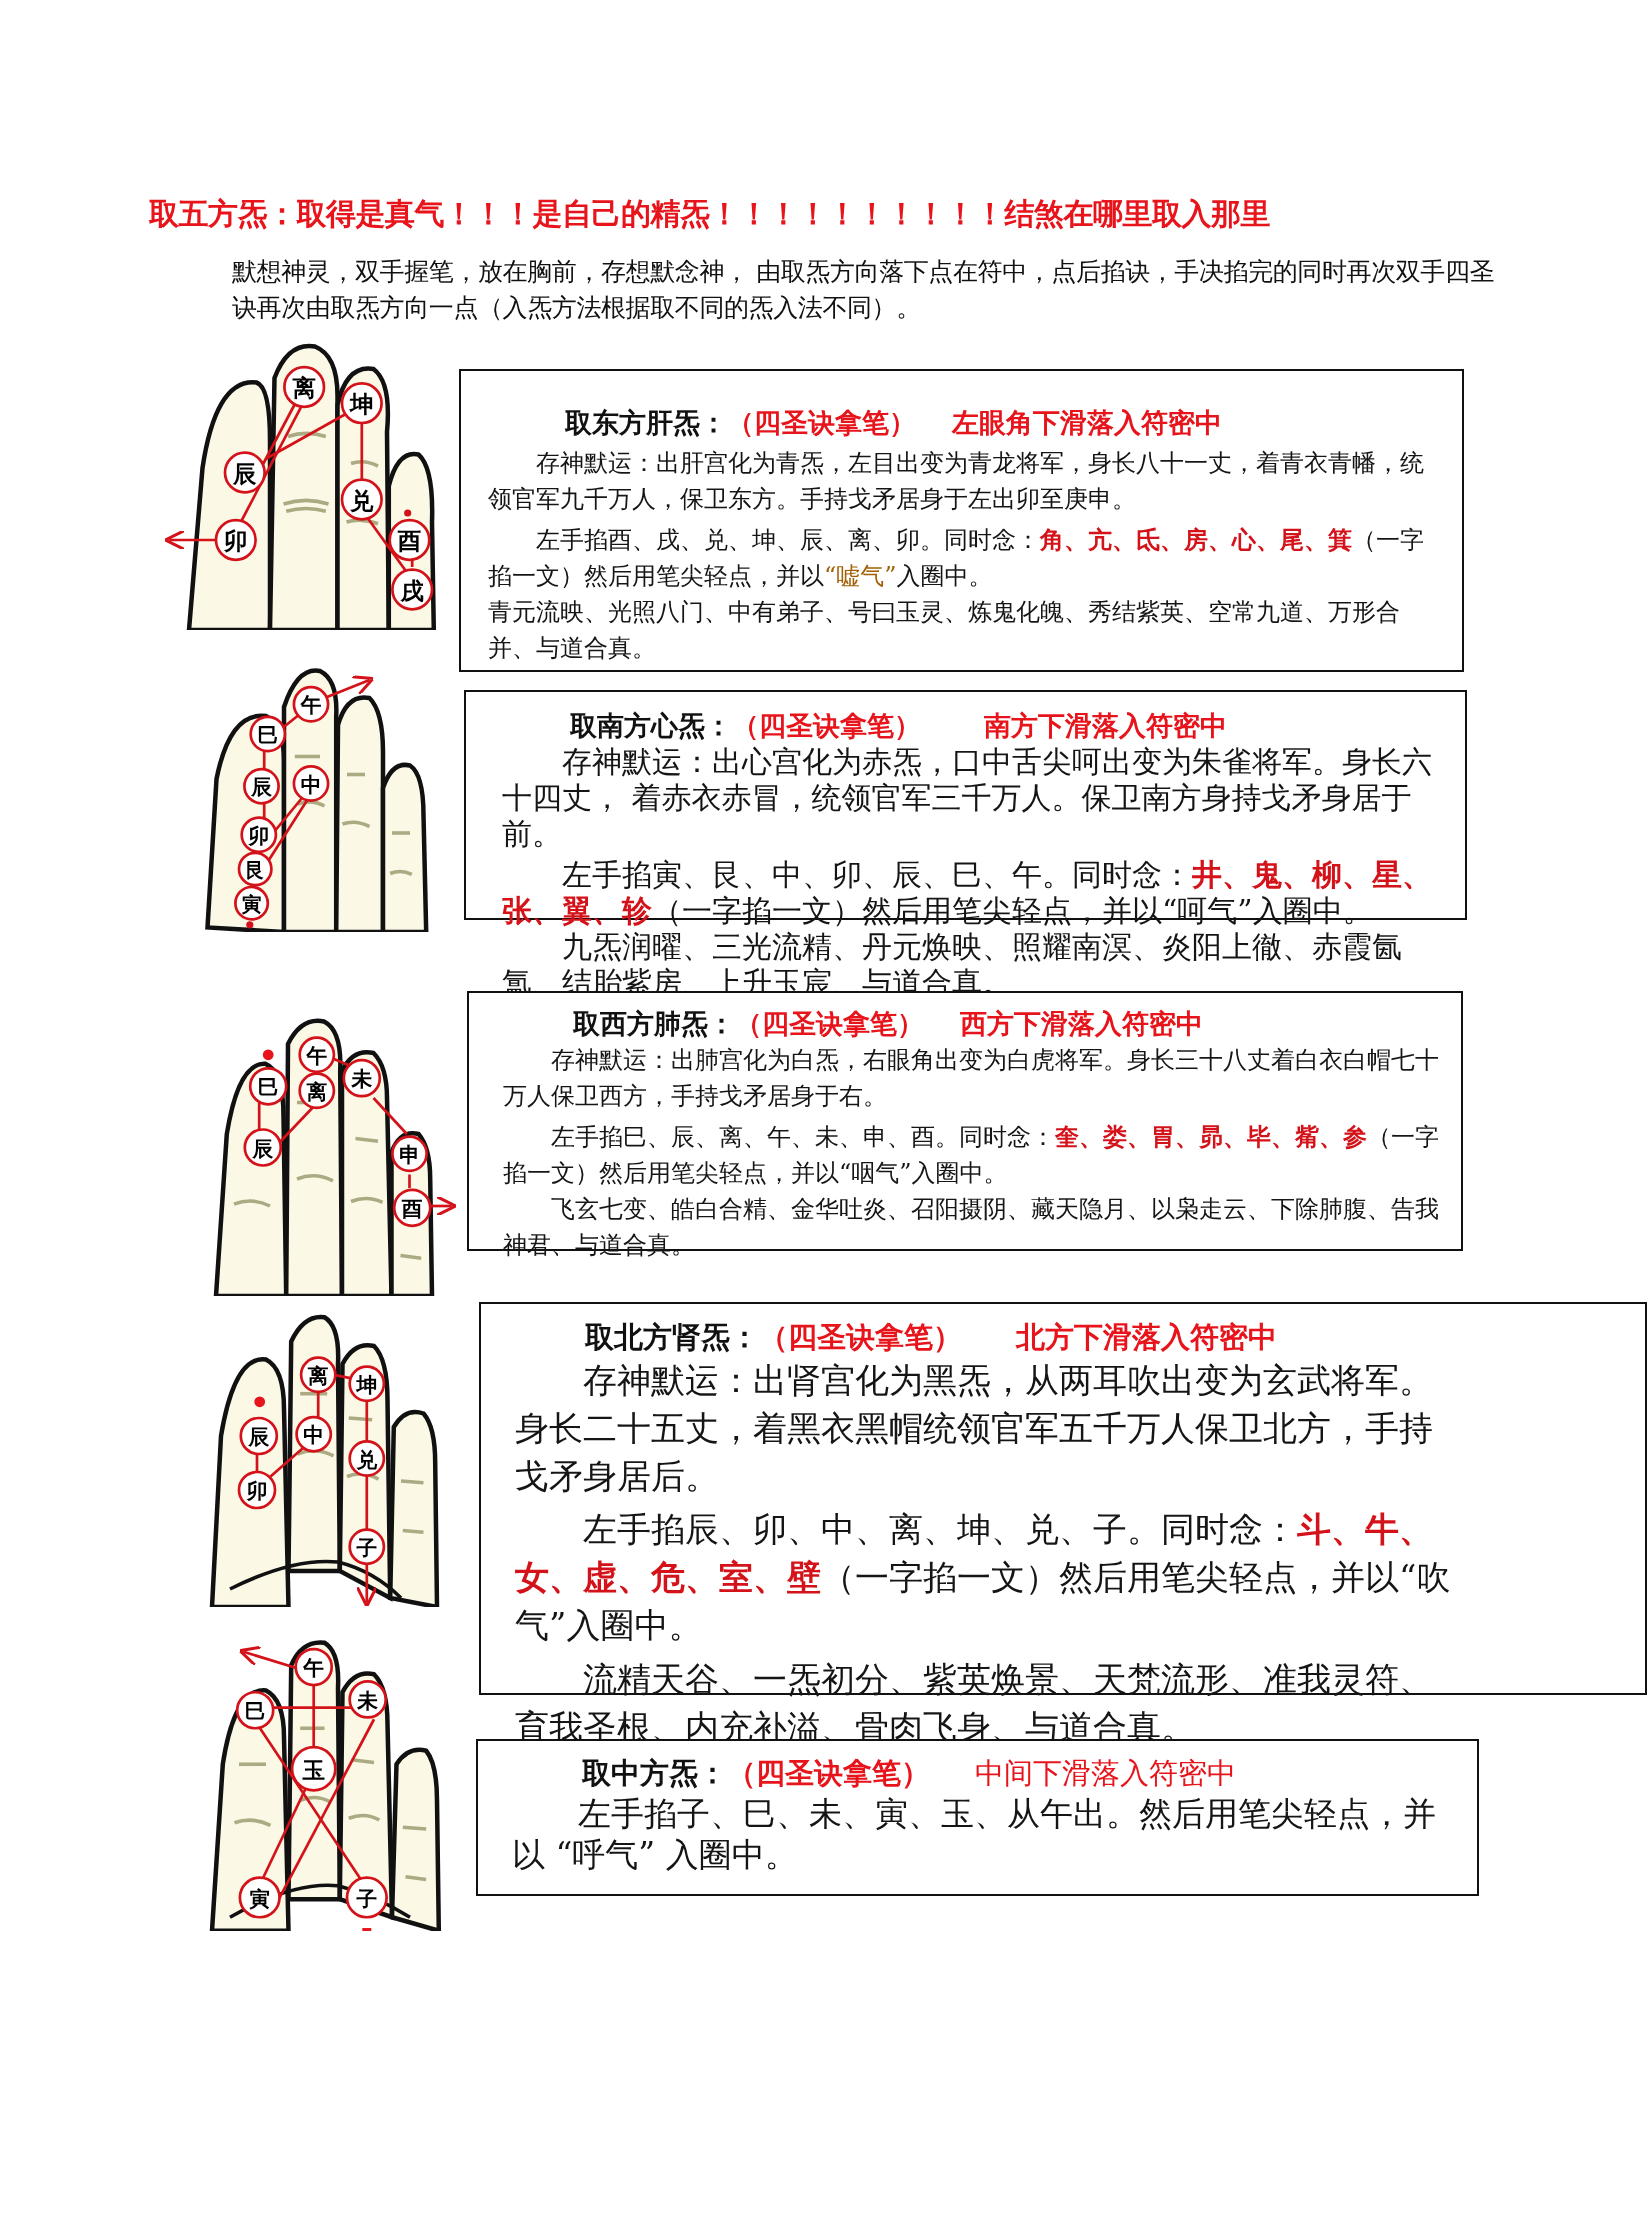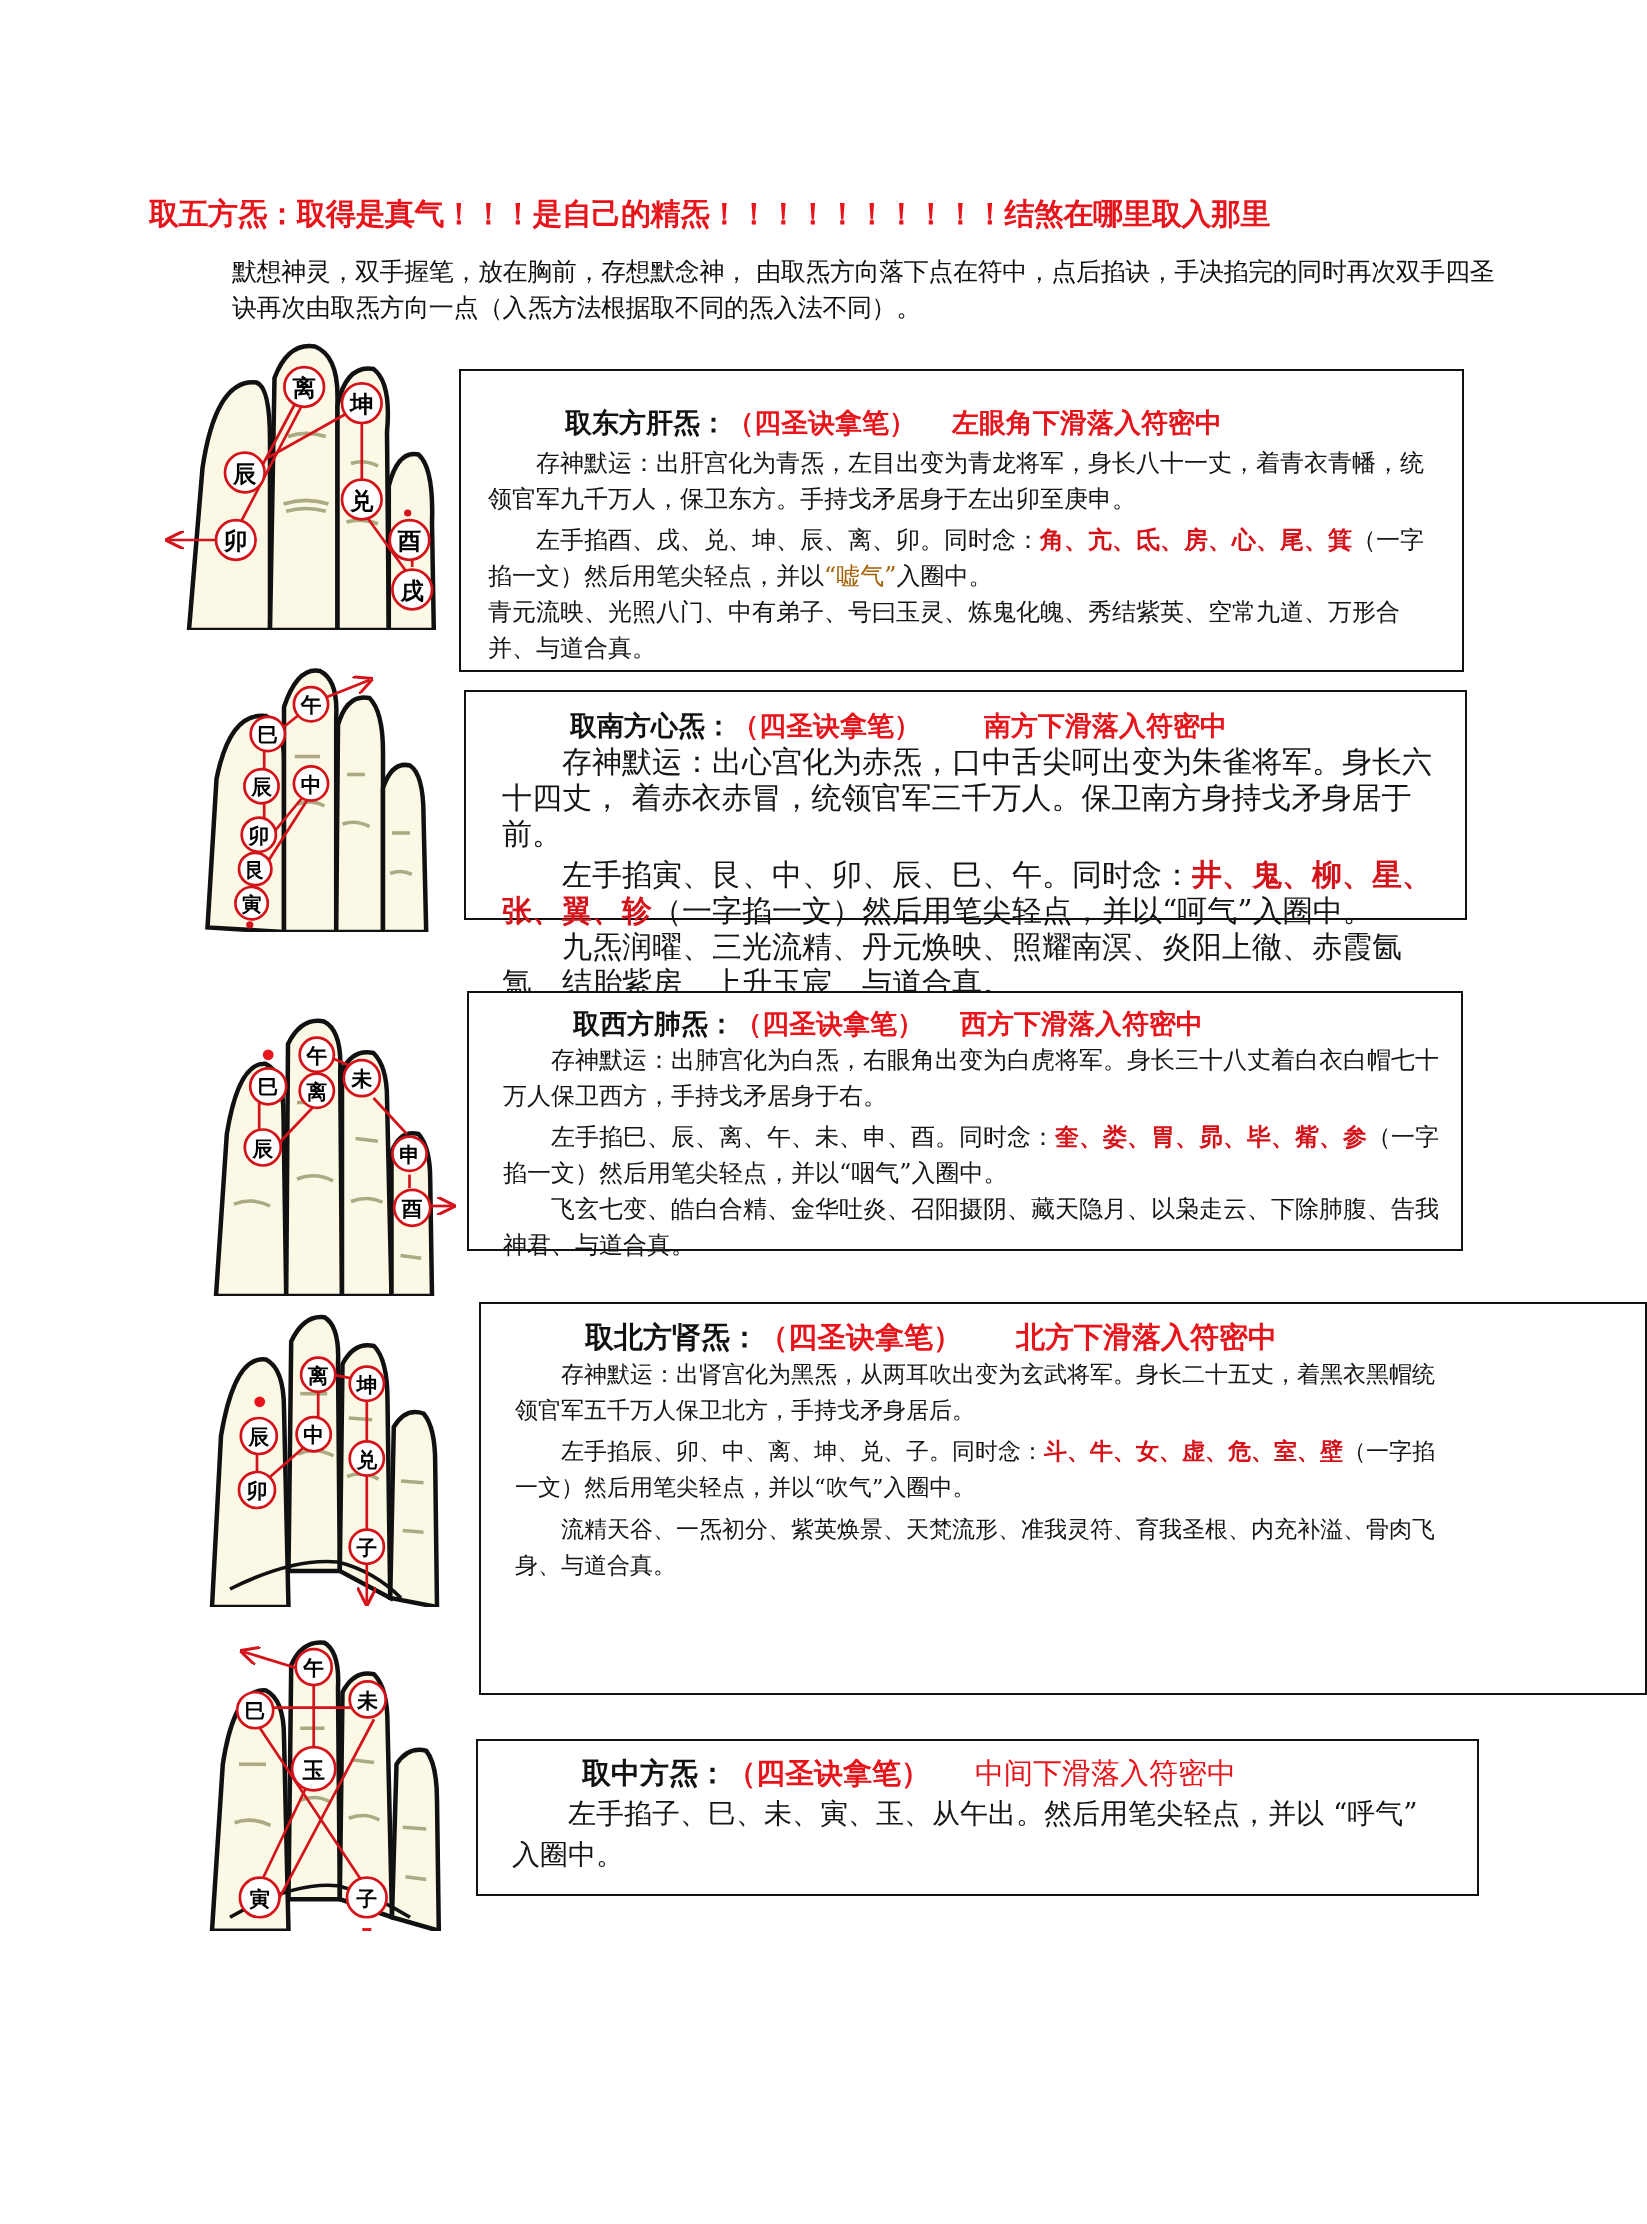--- a/index.html
+++ b/index.html
@@ -293,21 +293,21 @@
         <circle cx="192" cy="273" r="19" fill="#fff" stroke="#d4121a" stroke-width="3"></circle>
         <text x="192" y="282" text-anchor="middle" font-size="23" font-weight="bold" font-family="DejaVu Sans, sans-serif">子</text>
       </g>
   </g>
 </svg>
 
 <div class="box" style="left:479px; top:1302px; width:1168px; height:393px;">
   <div class="head" style="left:104px; top:14.4px; font-size:29px;">
     <span class="k">取北方肾炁：</span><span class="r1">（四圣诀拿笔）</span><span class="gap" style="width:54px"></span><span class="r2">北方下滑落入符密中</span>
   </div>
-  <div class="body" style="left:34px; top:52px; width:936px; font-size:23px; line-height:36px;">
+  <div class="body" style="left:34px; top:52px; width:936px; font-size:34px; line-height:48px;">
     <p>存神默运：出肾宫化为黑炁，从两耳吹出变为玄武将军。身长二十五丈，着黑衣黑帽统领官军五千万人保卫北方，手持戈矛身居后。</p>
     <p style="margin-top:5.4px;"><span>左手掐辰、卯、中、离、坤、兑、子。同时念：</span><span class="red">斗、牛、女、虚、危、室、壁</span><span>（一字掐一文）然后用笔尖轻点，并以</span><span>“吹气”</span><span>入圈中。</span></p>
     <p style="margin-top:5.4px;">流精天谷、一炁初分、紫英焕景、天梵流形、准我灵符、育我圣根、内充补溢、骨肉飞身、与道合真。</p>
   </div>
 </div>
 
 <svg class="hand" style="left:194px; top:1620px;" width="261" height="311" viewBox="0 0 290 345">
   <g fill="#fbf9e6" stroke="#111" stroke-width="5">
     <path d="M20,345 L32,160 Q45,75 80,78 Q100,88 100,130 L105,345 Z"></path>
     <path d="M105,310 L108,50 Q120,22 145,25 Q162,35 160,75 L162,310 Z"></path>
@@ -359,17 +359,17 @@
         <circle cx="192" cy="308" r="22" fill="#fff" stroke="#d4121a" stroke-width="3"></circle>
         <text x="192" y="317" text-anchor="middle" font-size="23" font-weight="bold" font-family="DejaVu Sans, sans-serif">子</text>
       </g>
   </g>
 </svg>
 
 <div class="box" style="left:476px; top:1739px; width:1003px; height:157px;">
   <div class="head" style="left:104px; top:12.6px; font-size:29px;">
     <span class="k">取中方炁：</span><span class="r1">（四圣诀拿笔）</span><span class="gap" style="width:45px"></span><span class="r2 thin">中间下滑落入符密中</span>
   </div>
-  <div class="body" style="left:34px; top:52px; width:936px; font-size:28px; line-height:41px;">
+  <div class="body" style="left:34px; top:52px; width:936px; font-size:33px; line-height:41px;">
     <p>左手掐子、巳、未、寅、玉、从午出。然后用笔尖轻点，并以 “呼气” 入圈中。</p>
   </div>
 </div>
 
 
 </body></html>

